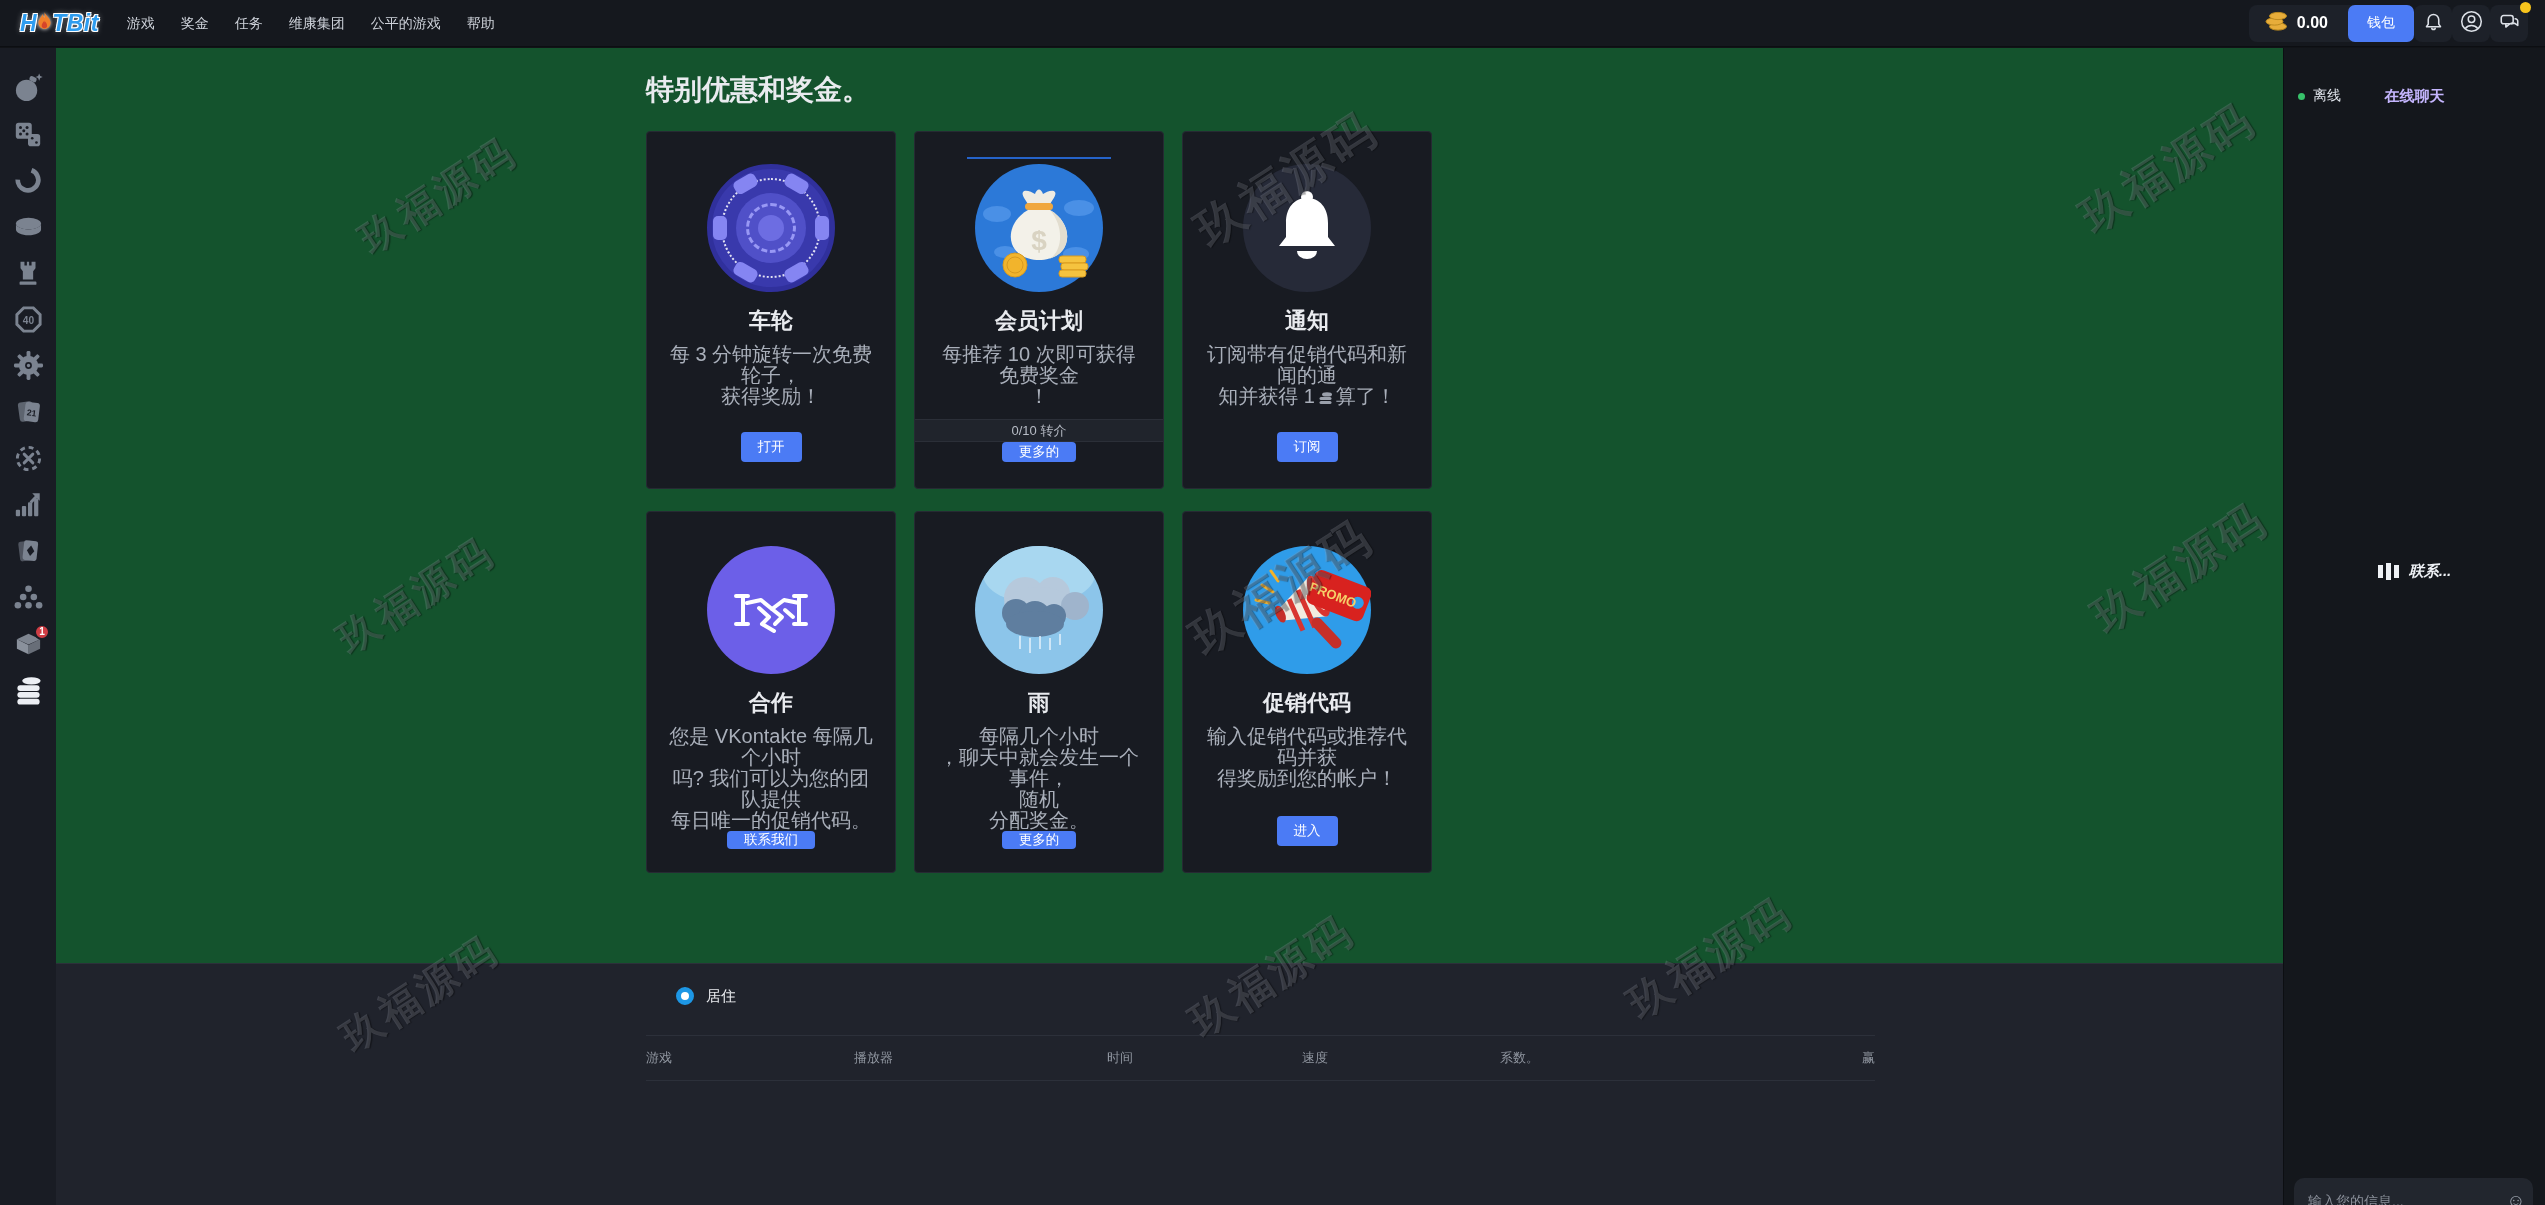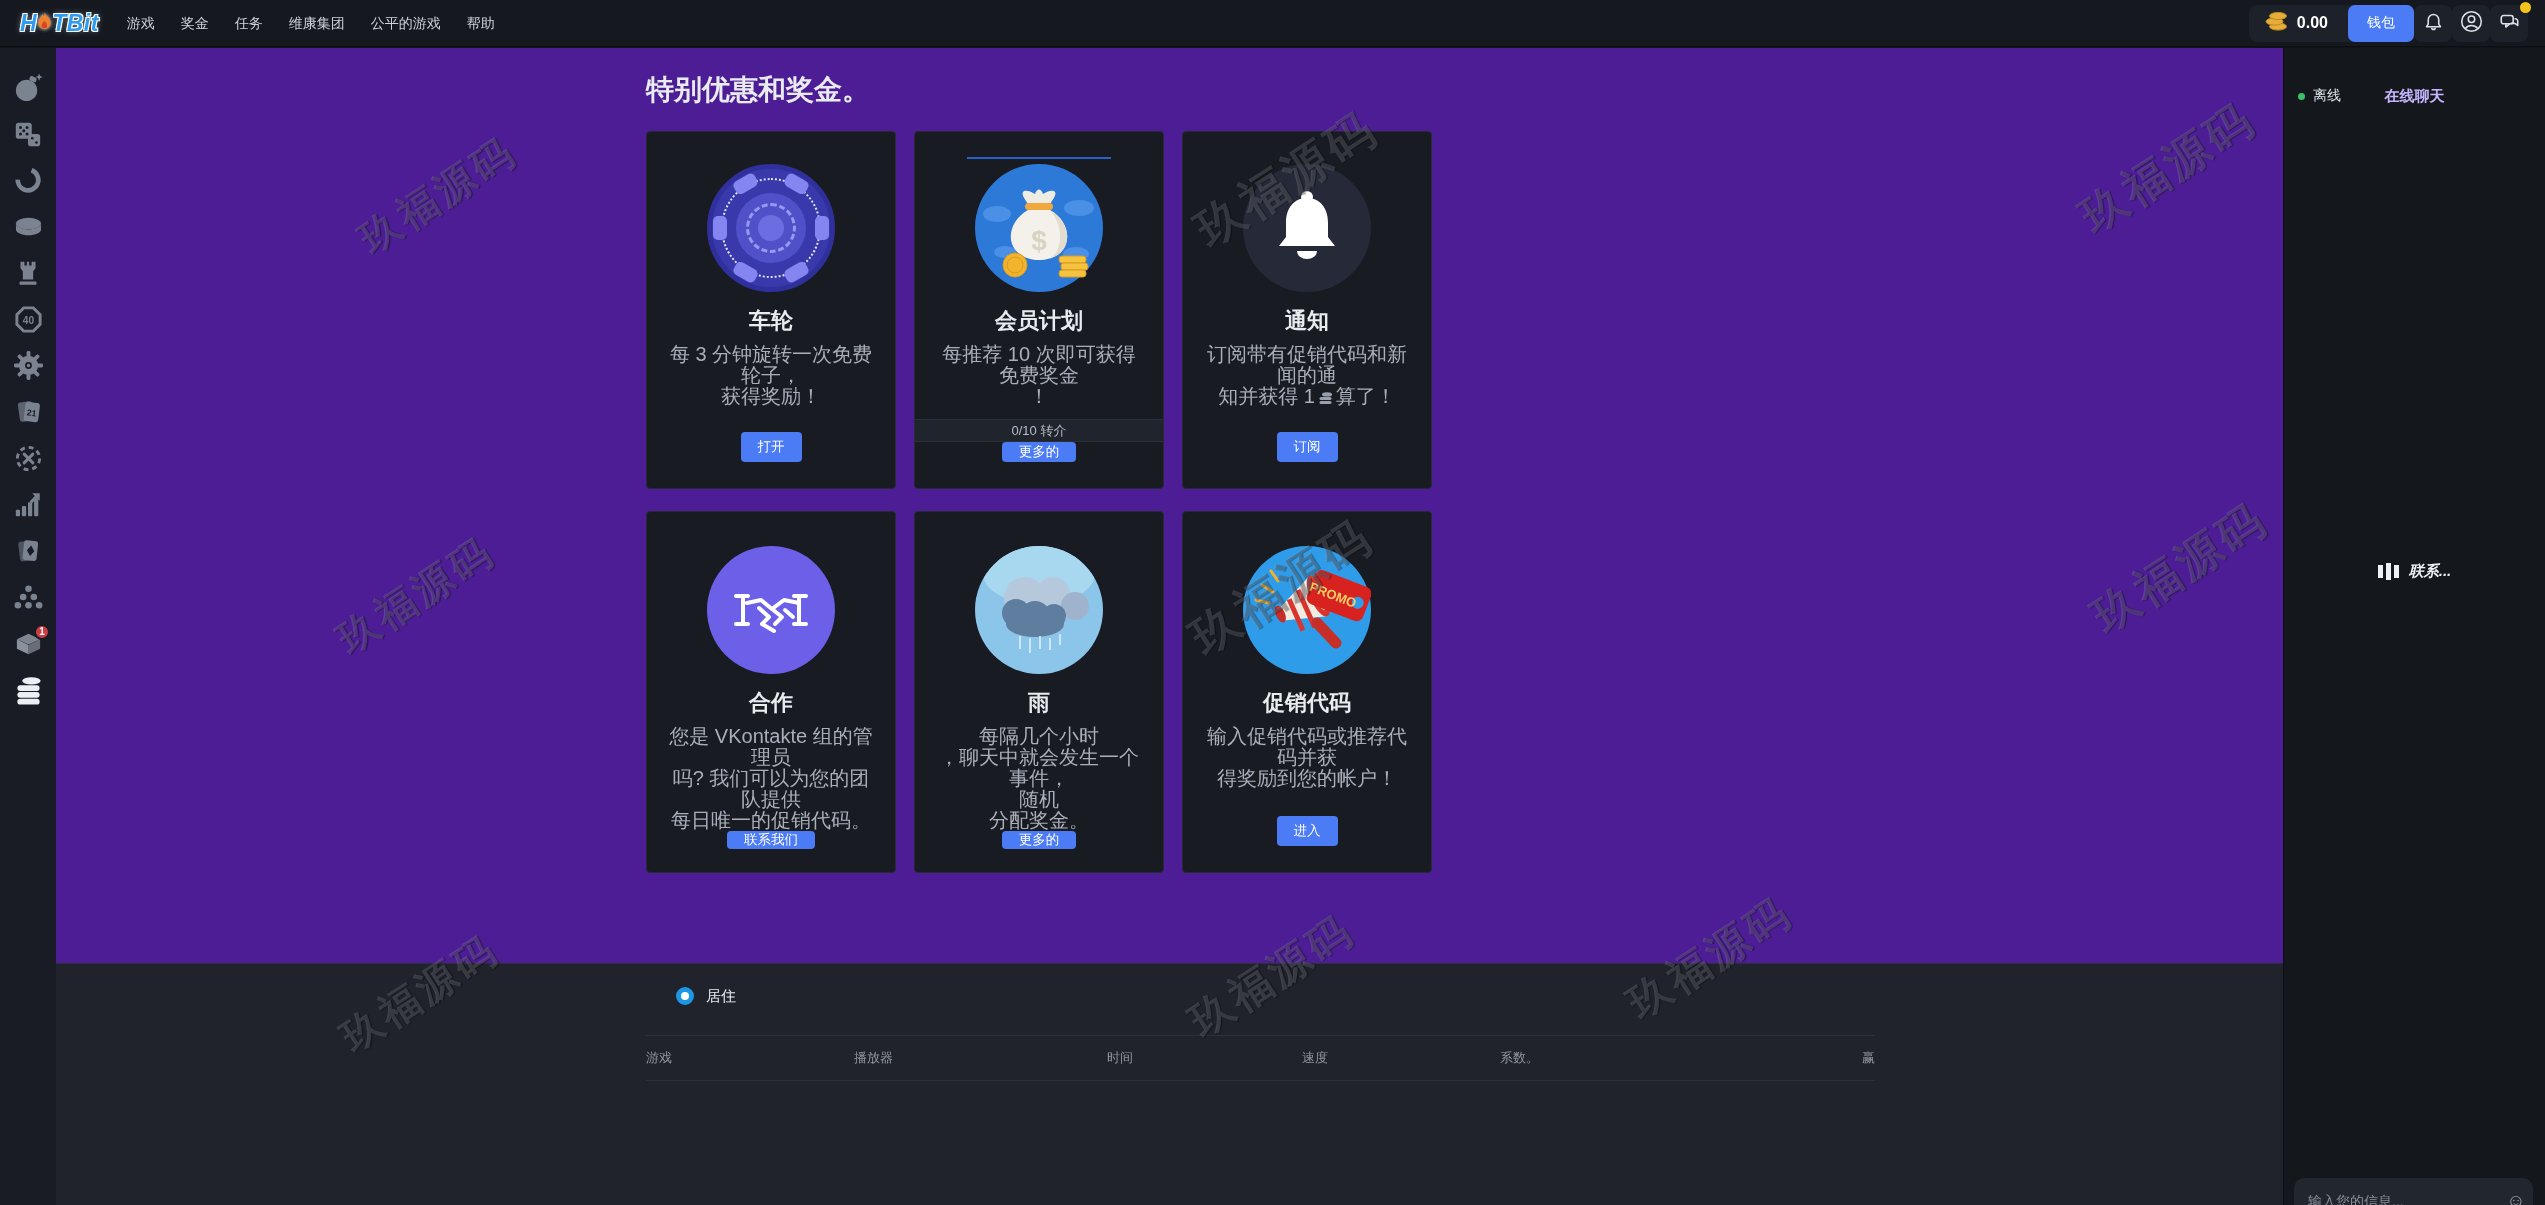--- a/index.html
+++ b/index.html
@@ -33,21 +33,21 @@
   .sidebar { position:absolute; left:0; top:48px; width:56px; height:1157px;
     background:#191c24; padding-top:16px; z-index:20; }
   .side-item { width:56px; height:46.4px; display:flex; align-items:center;
     justify-content:center; cursor:pointer; position:relative; }
   .side-item svg { display:block; }
   .side-badge { position:absolute; top:3px; right:6px; min-width:16px; height:16px;
     border-radius:8px; background:#cf3d44; color:#fff; font-size:10px; font-weight:bold;
     display:flex; align-items:center; justify-content:center; border:2px solid #191c24; }
   
   .content { position:absolute; left:56px; top:48px; width:2227px; height:1157px;
-    background:#4c1d95; overflow:hidden; }
+    background:#14532d; overflow:hidden; }
   .below-band { position:absolute; left:0; top:915px; width:100%; height:242px;
     background:#20232c; border-top:1px solid #2c303a; }
   .col { position:absolute; left:590px; top:0; width:786px; }
   h1.sec-title { font-size:28px; font-weight:600; color:#e9ebef; line-height:34px; }
   .t1 { margin-top:25px; } .t2 { margin-top:27px; }
   .row { display:flex; gap:18px; width:786px; }
   .r1 { margin-top:24px; } .r2 { margin-top:22px; }
   .card { flex:1; background:#181b22; border:1px solid #262a33; border-radius:4px;
     display:flex; flex-direction:column; align-items:center;
     padding:0 20px 26px; height:358px; position:relative; }
@@ -416,21 +416,21 @@
             <path d="M36 50v28M92 50v28"></path>
             <path d="M29 50h12M29 78h12M87 50h12M87 78h12"></path>
             <path d="M40 57l14-3 11 9 12-9 15 3"></path>
             <path d="M52 62l10 9-7 7 12 7"></path>
             <path d="M65 63l10 8-7 7"></path>
             <path d="M78 64l8 7"></path>
           </svg>
         </div>
         <div class="card-title">合作</div>
         <div class="card-text">
-          <div>您是 VKontakte 组的管理员</div>
+          <div>您是 VKontakte 每隔几个小时</div>
           <div>吗? 我们可以为您的团队提供</div>
           <div>每日唯一的促销代码。</div>
         </div>
         <button class="card-btn">联系我们</button>
       </div>
 
       <div class="card">
         <div class="illus rain-circle clip">
           <svg width="128" height="128" viewBox="0 0 128 128" style="position:absolute;inset:0">
             <ellipse cx="64" cy="28" rx="56" ry="30" fill="#a8d7f0"></ellipse>

